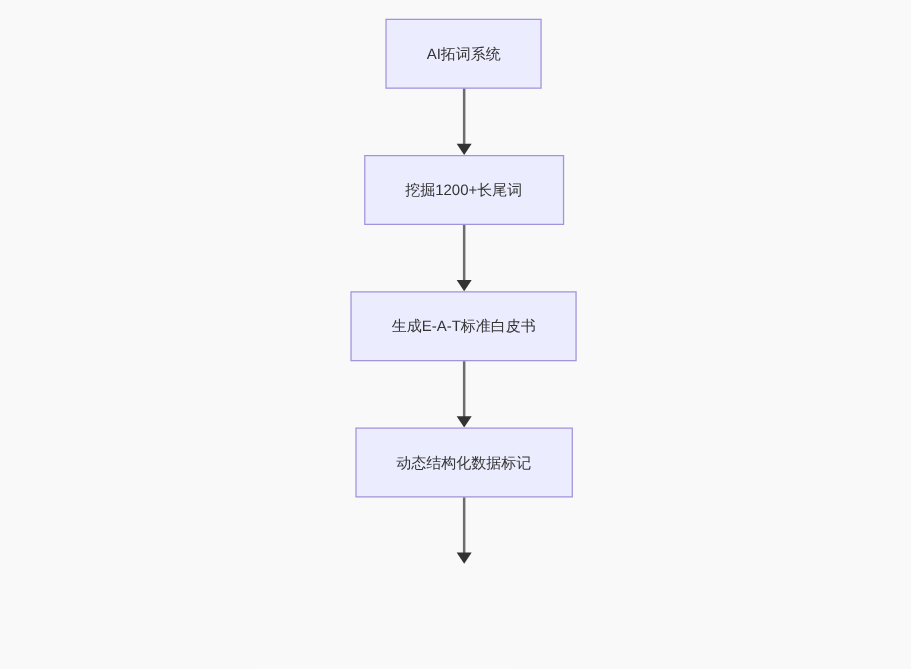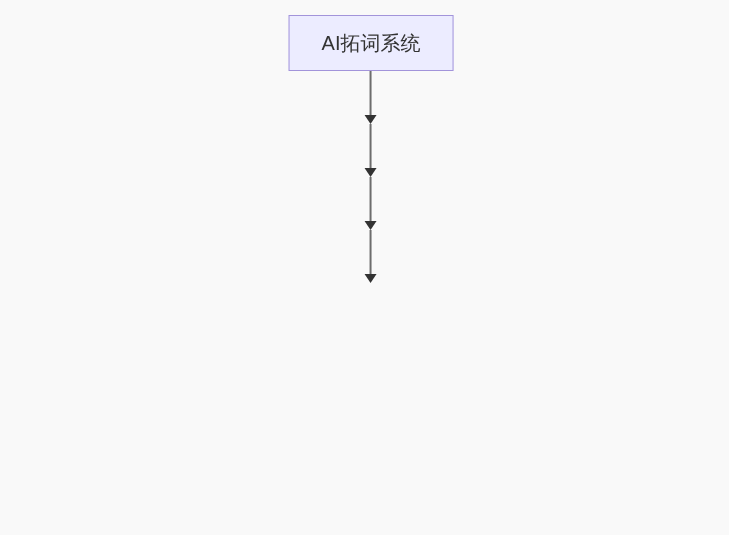--- a/index.html
+++ b/index.html
@@ -27,21 +27,21 @@
     box-sizing: border-box;
     height: 56px;
     padding: 0 32px;
     display: flex;
     align-items: center;
     justify-content: center;
     white-space: nowrap;
     background: var(--node-fill, #ECECFF);
     border: 1px solid var(--node-border, #A294DA);
     color: var(--text, #333333);
-    font-size: 20px;
+    font-size: 12px;
     line-height: 1;
   }
   .arrow {
     height: 53px;
     display: flex;
     flex-direction: column;
     align-items: center;
   }
   .arrow .line {
     width: 2px;
@@ -65,32 +65,41 @@
 
     <div class="node">
       <span>AI拓词系统</span>
     </div>
 
     <div class="arrow">
       <div class="line"></div>
       <div class="head"></div>
     </div>
 
+    <div class="node">
+      <span>挖掘1200+长尾词</span>
+    </div>
 
     <div class="arrow">
       <div class="line"></div>
       <div class="head"></div>
     </div>
 
+    <div class="node">
+      <span>生成E-A-T标准白皮书</span>
+    </div>
 
     <div class="arrow">
       <div class="line"></div>
       <div class="head"></div>
     </div>
 
+    <div class="node">
+      <span>动态结构化数据标记</span>
+    </div>
 
     <div class="arrow">
       <div class="line"></div>
       <div class="head"></div>
     </div>
 
 
   </div>
 </div>
 

